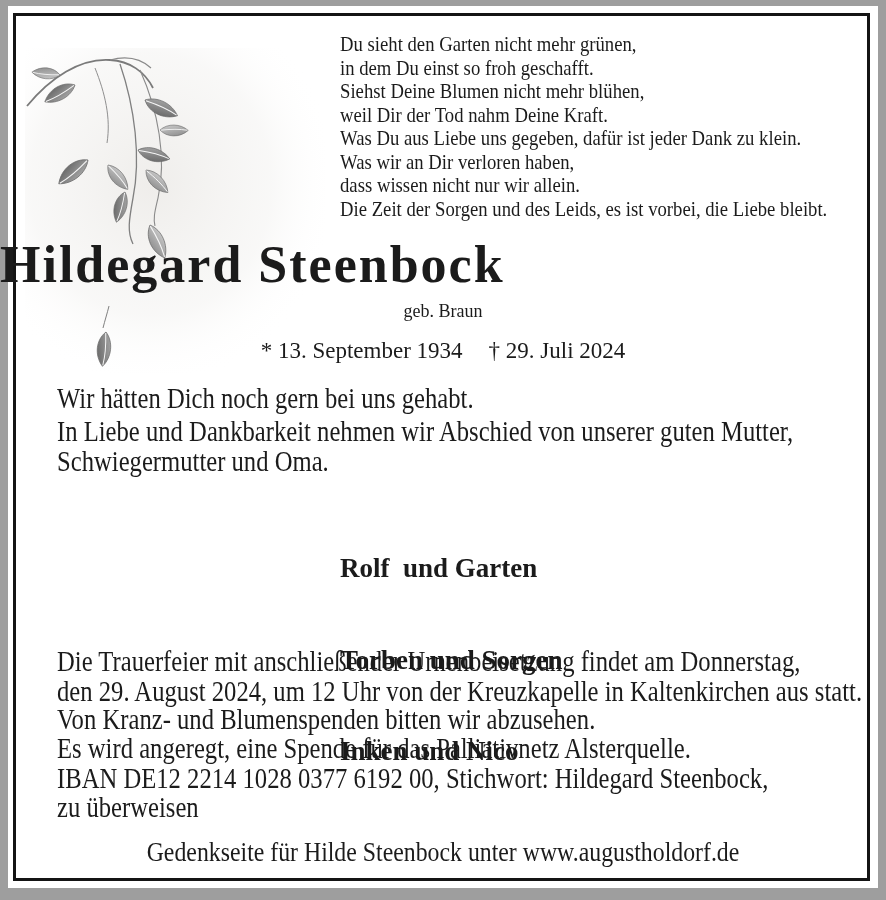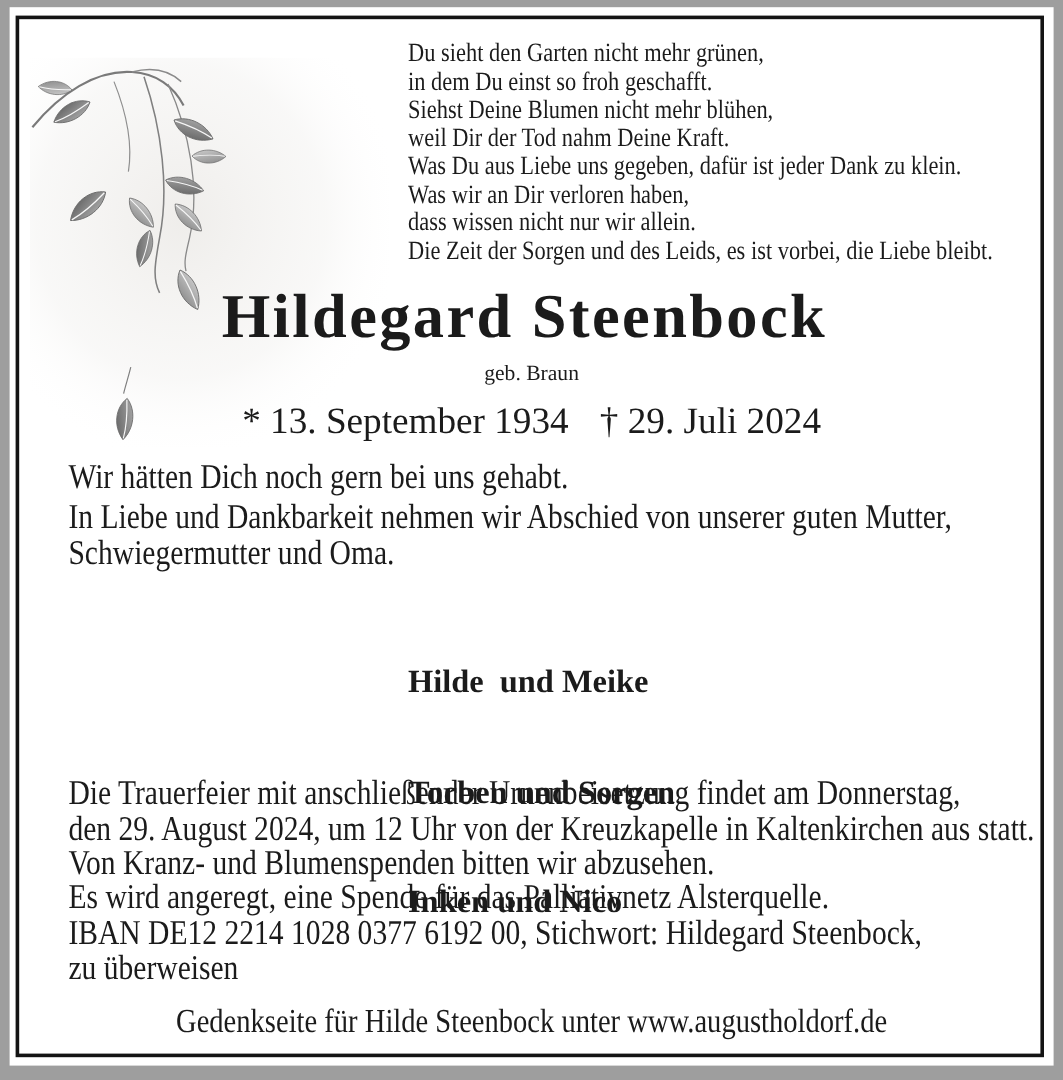--- a/index.html
+++ b/index.html
@@ -14,23 +14,23 @@
   .sheet{position:absolute;left:8px;top:6px;right:8px;bottom:12px;background:#ffffff;}
   .frame{position:absolute;left:13px;top:13px;width:857px;height:868px;border:3px solid #141414;box-sizing:border-box;background:#ffffff;}
   .blk{position:absolute;white-space:nowrap;}
   .cx{transform:scaleX(0.85);transform-origin:left top;}
   .cxc{transform:scaleX(0.85);transform-origin:center top;}
   .center{left:0;width:886px;text-align:center;}
 
   .illus{position:absolute;left:25px;top:48px;width:310px;height:330px;}
 
   .poem{left:340px;top:32px;font-size:22px;line-height:23.5px;}
-  .name{left:0;top:237px;width:874px;text-align:center;font-size:52px;line-height:56px;font-weight:bold;letter-spacing:2px;margin:0;}
+  .name{left:0;top:237px;width:874px;text-align:left;font-size:52px;line-height:56px;font-weight:bold;letter-spacing:2px;margin:0;}
   .maiden{top:299px;font-size:18px;line-height:24px;}
-  .dates{top:337px;font-size:31px;line-height:27px;}
+  .dates{top:337px;font-size:23px;line-height:27px;}
   .dates .death{margin-left:26px;}
 
   .body-text{font-size:29px;line-height:30px;}
   .msg1{left:57px;top:383px;}
   .msg2{left:57px;top:417px;line-height:29.5px;}
   .mourners{left:340px;top:492px;font-size:27px;line-height:30.5px;font-weight:bold;white-space:pre;}
   .funeral{left:57px;top:646px;}
   .donation{left:57px;top:705px;line-height:29.4px;}
   .memorial{top:837px;font-size:28px;line-height:30px;}
 </style>
@@ -102,21 +102,21 @@
     <span>* 13. September 1934</span><span class="death">† 29. Juli 2024</span>
   </div>
 
   <div class="blk body-text msg1 cx">Wir hätten Dich noch gern bei uns gehabt.</div>
   <div class="blk body-text msg2 cx">
     <div>In Liebe und Dankbarkeit nehmen wir Abschied von unserer guten Mutter,</div>
     <div>Schwiegermutter und Oma.</div>
   </div>
 
   <div class="blk mourners">
-    <div>Hilde  und Meike</div>
+    <div>Rolf  und Garten</div>
     <div>Torben und Sorgen</div>
     <div>Inken und Nico</div>
   </div>
 
   <div class="blk body-text funeral cx">
     <div>Die Trauerfeier mit anschließender Urnenbeisetzung findet am Donnerstag,</div>
     <div>den 29. August 2024, um 12 Uhr von der Kreuzkapelle in Kaltenkirchen aus statt.</div>
   </div>
 
   <div class="blk body-text donation cx">

